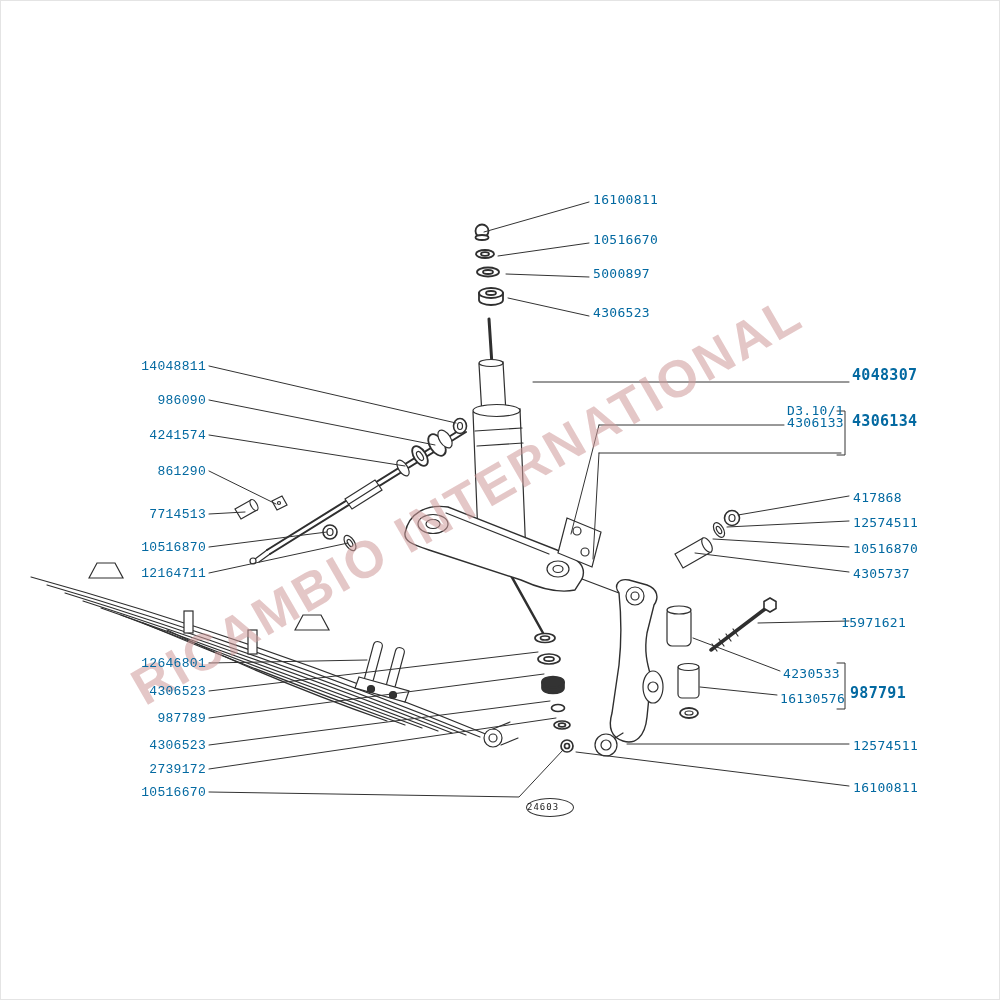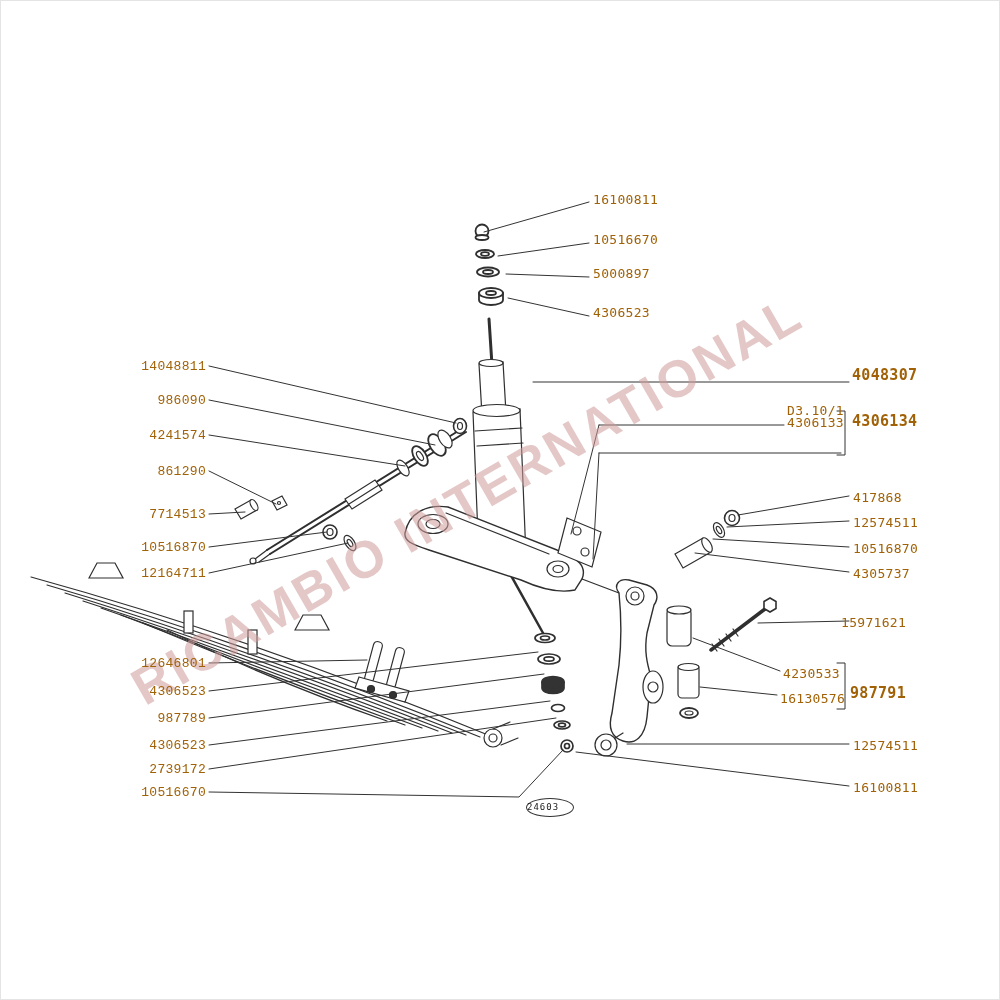--- a/index.html
+++ b/index.html
@@ -1,19 +1,19 @@
 <!DOCTYPE html>
 <html><head>
 <meta charset="utf-8">
 <style>
   html,body{margin:0;padding:0;background:#fff;}
   .page{position:relative;width:1000px;height:1000px;background:#ffffff;overflow:hidden;
         font-family:"DejaVu Sans Mono", monospace;border:1px solid #e4e4e4;box-sizing:border-box;}
   .drawing{position:absolute;left:0;top:0;z-index:2;}
-  .lbl{position:absolute;font-size:13px;letter-spacing:.3px;color:#a16207;white-space:nowrap;z-index:4;}
+  .lbl{position:absolute;font-size:13px;letter-spacing:.3px;color:#0369a1;white-space:nowrap;z-index:4;}
   .lbl-left{width:112px;text-align:right;left:93px;font-family:Liberation Mono, monospace;}
   .big{font-size:15px;font-weight:bold;}
   .small{font-size:13px;margin-top:32px;}
   .watermark{position:absolute;left:135px;top:660px;z-index:3;
              font-family:"Liberation Sans", sans-serif;font-weight:bold;font-size:52px;
              letter-spacing:3px;color:#cf9a9a;opacity:.55;white-space:nowrap;
              transform:rotate(-30deg);transform-origin:left center;}
   .stamp{position:absolute;left:525px;top:797px;width:46px;height:17px;border:1.5px solid #333;
          border-radius:50%;font-size:9px;line-height:17px;z-index:4;letter-spacing:1px;color:#222;}
 </style>

